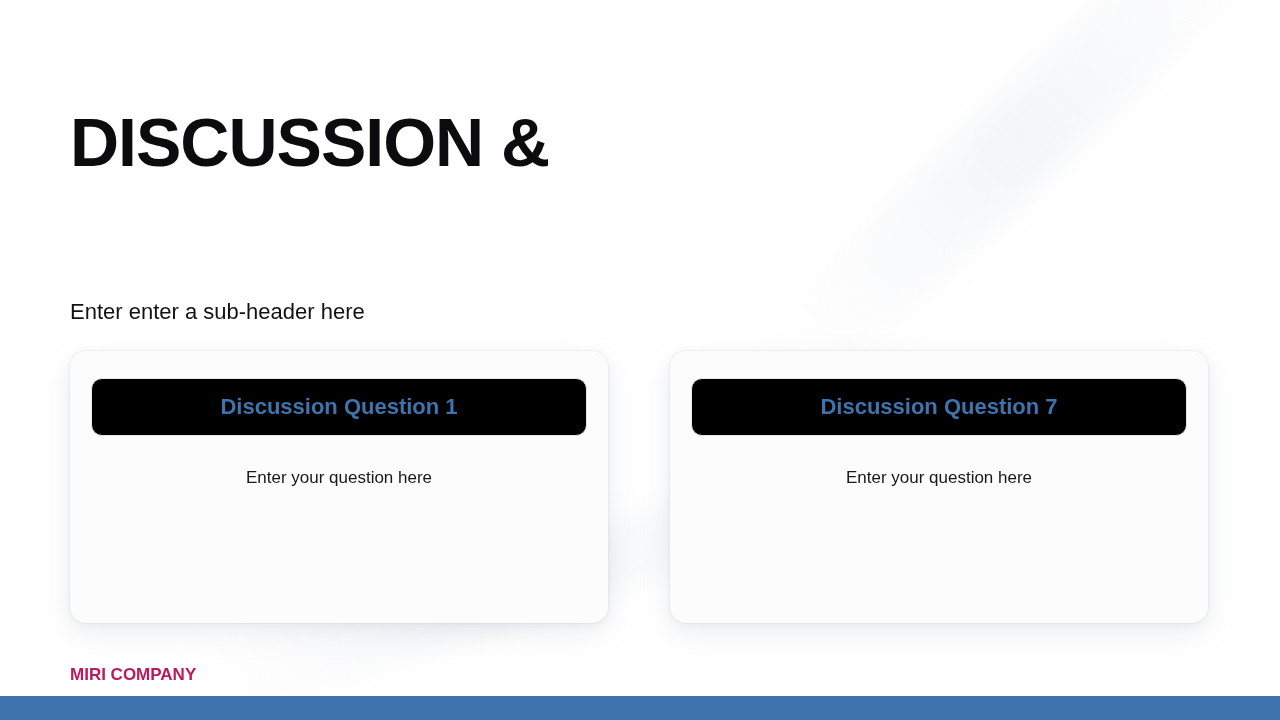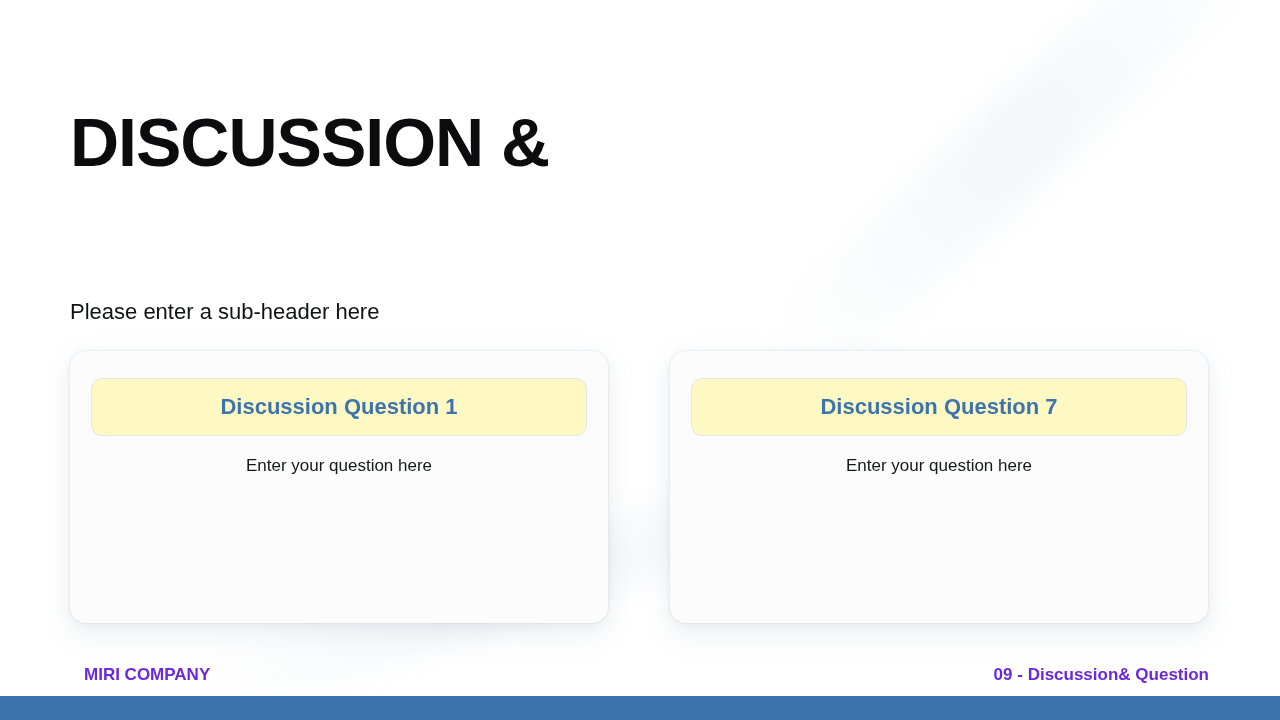--- a/index.html
+++ b/index.html
@@ -47,68 +47,67 @@
     background: #fcfcfd;
     border-radius: 16px;
     box-shadow:
       0 10px 28px rgba(150,160,175,0.18),
       0 2px 8px rgba(150,160,175,0.10),
       0 0 0 1px rgba(230,233,238,0.45);
   }
   .card-header {
     margin: 27px 21px 0;
     height: 58px;
-    background: #fef9c3;
+    background: #000000;
     border: 1px solid #e4e6ea;
     border-radius: 11px;
     display: flex; align-items: center; justify-content: center;
     font-size: 22px; font-weight: 700; color: #3e74ad;
   }
   .card-body {
-    margin-top: 18px;
+    margin-top: 30px;
     text-align: center;
     font-size: 17px; line-height: 24px; color: #17181a;
   }
 
   .footer {
     position: absolute; left: 70px; right: 71px; top: 665px;
     display: flex; justify-content: space-between; align-items: center;
-    font-size: 17px; font-weight: 600; color: #6d28d9; margin-left: 14px;
+    font-size: 17px; font-weight: 600; color: #be185d;
   }
 
   .bottom-bar {
     position: absolute; left: 0; right: 0; bottom: 0; height: 24px;
     background: #3e73ad;
   }
 </style>
 </head>
 <body>
 
 <div class="slide">
 
   <div class="bg-streak s2"></div>
   <div class="bg-streak s3"></div>
 
   <h1 class="title">
     <span class="line">DISCUSSION &amp;</span>
   </h1>
 
-  <p class="subheader">Please enter a sub-header here</p>
+  <p class="subheader">Enter enter a sub-header here</p>
 
   <section class="cards">
     <div class="card">
       <div class="card-header">Discussion Question 1</div>
       <div class="card-body">Enter your question here</div>
     </div>
     <div class="card">
       <div class="card-header">Discussion Question 7</div>
       <div class="card-body">Enter your question here</div>
     </div>
   </section>
 
   <div class="footer">
     <span>MIRI COMPANY</span>
-    <span>09 - Discussion&amp; Question</span>
   </div>
 
   <div class="bottom-bar"></div>
 
 </div>
 
 </body></html>

